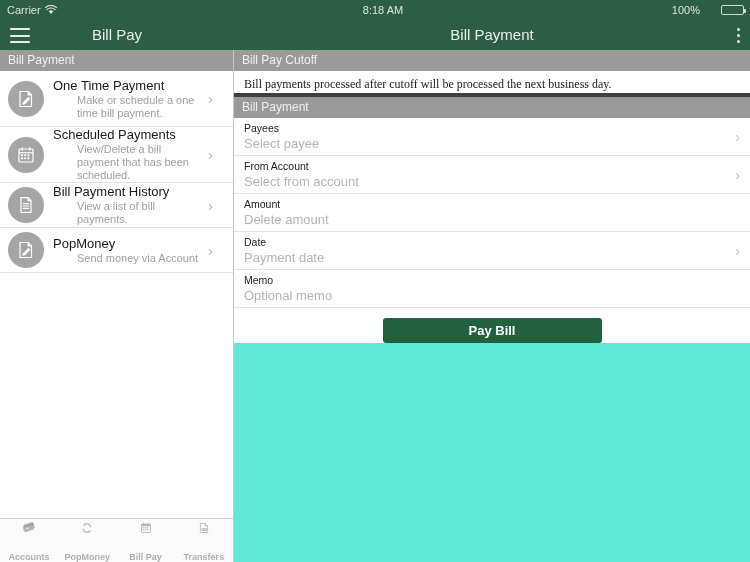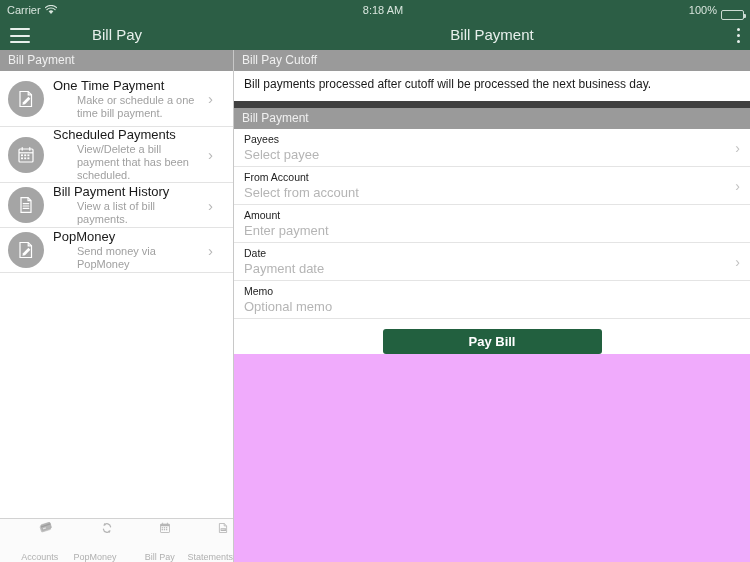--- a/index.html
+++ b/index.html
@@ -45,22 +45,22 @@
     position: absolute;
     left: 8px; top: 0;
     width: 750px;
     text-align: center;
     height: 20px;
   }
   .sb-right {
     position: absolute;
     right: 6px; top: 0;
     display: flex;
-    align-items: flex-end;
-    gap: 4px;
+    align-items: center;
+    gap: 21px;
     height: 20px;
   }
   .wifi-icon { display: block; }
   .battery {
     width: 23px;
     height: 10px;
     border: 1px solid #cddcd4;
     border-radius: 2px;
     position: relative;
     box-sizing: border-box;
@@ -195,50 +195,52 @@
     height: 44px;
     background: #fbfbfb;
     border-top: 1px solid #d2d2d2;
     display: flex;
     box-sizing: border-box;
   }
   .tab {
     flex: 1 1 0;
     display: flex;
     flex-direction: column;
-    align-items: flex-end;
+    align-items: center;
     justify-content: center;
     gap: 18px;
     padding-top: 3px;
     box-sizing: border-box;
+    font-weight: bold;
   }
   .tab-label {
     font-size: 9px;
     color: #b0b0b0;
     line-height: 10px;
   }
 
   
   .detail {
     position: absolute;
     left: 234px; top: 50px;
     width: 516px;
     bottom: 0;
-    background: #f0abfc;
+    background: #5eead4;
     overflow: hidden;
   }
   .note-row {
     background: #fff;
     font-size: 12px;
     color: #1a1a1a;
     padding: 7px 10px;
-    border-bottom: 7px solid #404040;
-    box-sizing: border-box;
-    height: 37px;
+    border-bottom: 4px solid #404040;
+    box-sizing: border-box;
+    height: 26px;
     line-height: 12px;
+    font-family: Liberation Serif, serif;
   }
   .field-row {
     position: relative;
     background: #fff;
     border-bottom: 1px solid #e4e4e4;
     padding: 4px 26px 5px 10px;
     box-sizing: border-box;
     height: 38px;
   }
   .field-label {
@@ -377,21 +379,21 @@
     <div class="menu-row" style="height:45px">
       <div class="menu-icon">
         <svg width="20" height="20" viewBox="0 0 20 20">
           <path d="M4 2.5h8.2l3.3 3.3v11.7H4z" fill="none" stroke="#fff" stroke-width="1.2"></path>
           <path d="M12.2 2.5v3.4h3.3" fill="none" stroke="#fff" stroke-width="1.2"></path>
           <path d="M7 13.2l5.4-5.4 2 2-5.4 5.4-2.6 .6z" fill="#fff"></path>
         </svg>
       </div>
       <div class="menu-text">
         <div class="menu-title">PopMoney</div>
-        <div class="menu-sub">Send money via PopMoney</div>
+        <div class="menu-sub">Send money via Account</div>
       </div>
       <div class="chev">›</div>
     </div>
 
   </div>
 
   <div class="tabbar">
 
     <div class="tab">
       <svg width="24" height="20" viewBox="0 0 24 20">
@@ -432,21 +434,21 @@
       <div class="tab-label">Bill Pay</div>
     </div>
 
     <div class="tab">
       <svg width="20" height="20" viewBox="0 0 20 20">
         <path d="M4 2.5h8l4 4v11H4z" fill="none" stroke="#b5b5b5" stroke-width="1.4"></path>
         <path d="M12 2.5v4h4" fill="none" stroke="#b5b5b5" stroke-width="1.4"></path>
         <rect x="6" y="10.4" width="9" height="4.4" rx="0.6" fill="#b5b5b5"></rect>
         <text x="10.5" y="13.9" font-size="3.6" fill="#fff" text-anchor="middle" font-family="Liberation Sans, sans-serif">PDF</text>
       </svg>
-      <div class="tab-label">Statements</div>
+      <div class="tab-label">Transfers</div>
     </div>
 
   </div>
 
   <div class="detail">
 
     <div class="section-header">Bill Pay Cutoff</div>
 
     <div class="note-row">Bill payments processed after cutoff will be processed the next business day.</div>
 
@@ -459,21 +461,21 @@
     </div>
 
     <div class="field-row">
       <div class="field-label">From Account</div>
       <div class="field-value">Select from account</div>
       <div class="field-chev">›</div>
     </div>
 
     <div class="field-row">
       <div class="field-label">Amount</div>
-      <div class="field-value">Enter payment</div>
+      <div class="field-value">Delete amount</div>
     </div>
 
     <div class="field-row">
       <div class="field-label">Date</div>
       <div class="field-value">Payment date</div>
       <div class="field-chev">›</div>
     </div>
 
     <div class="field-row">
       <div class="field-label">Memo</div>

